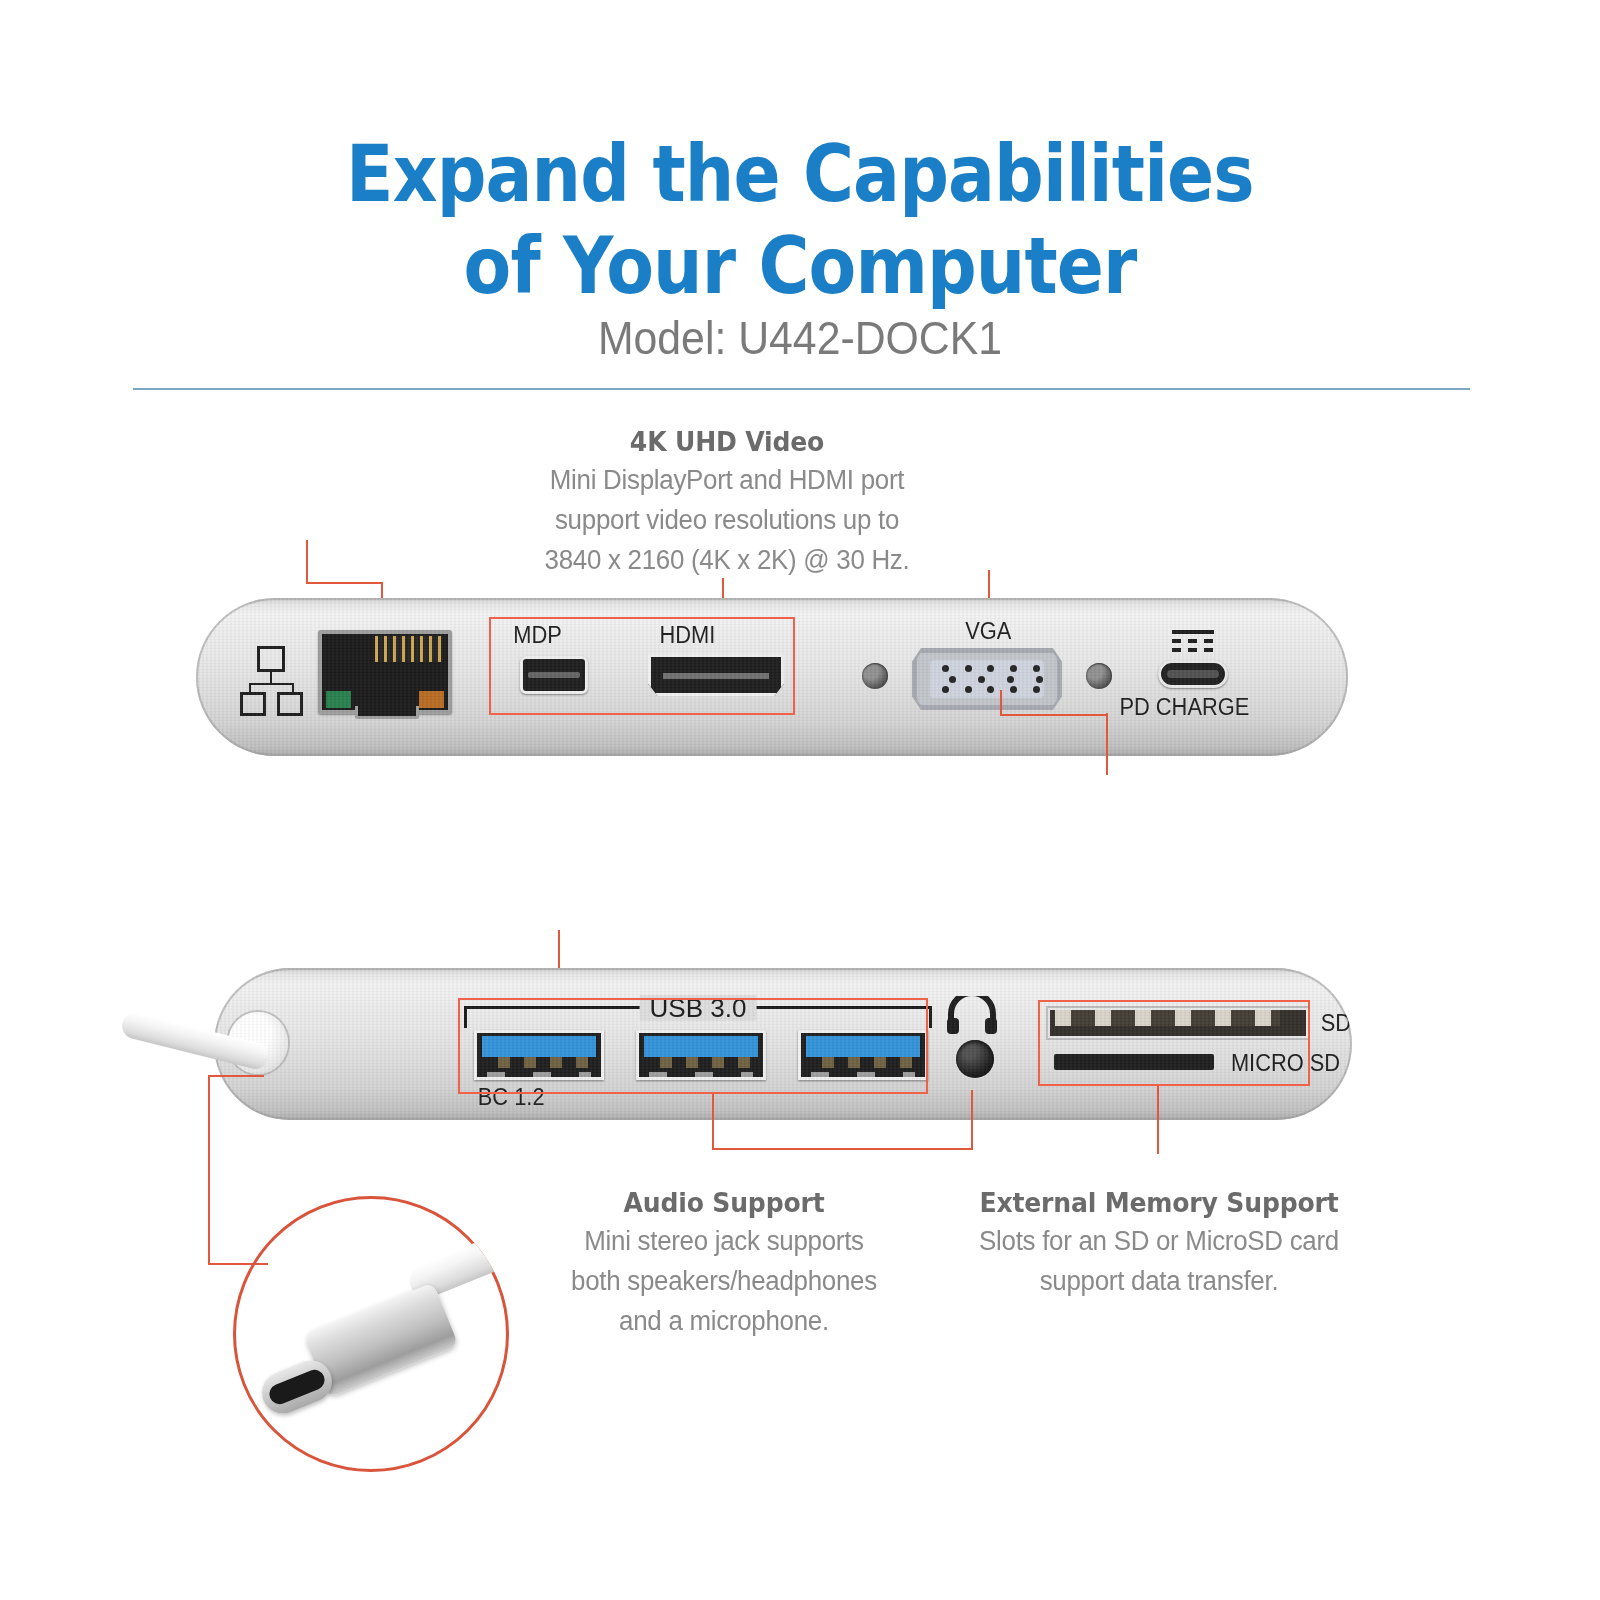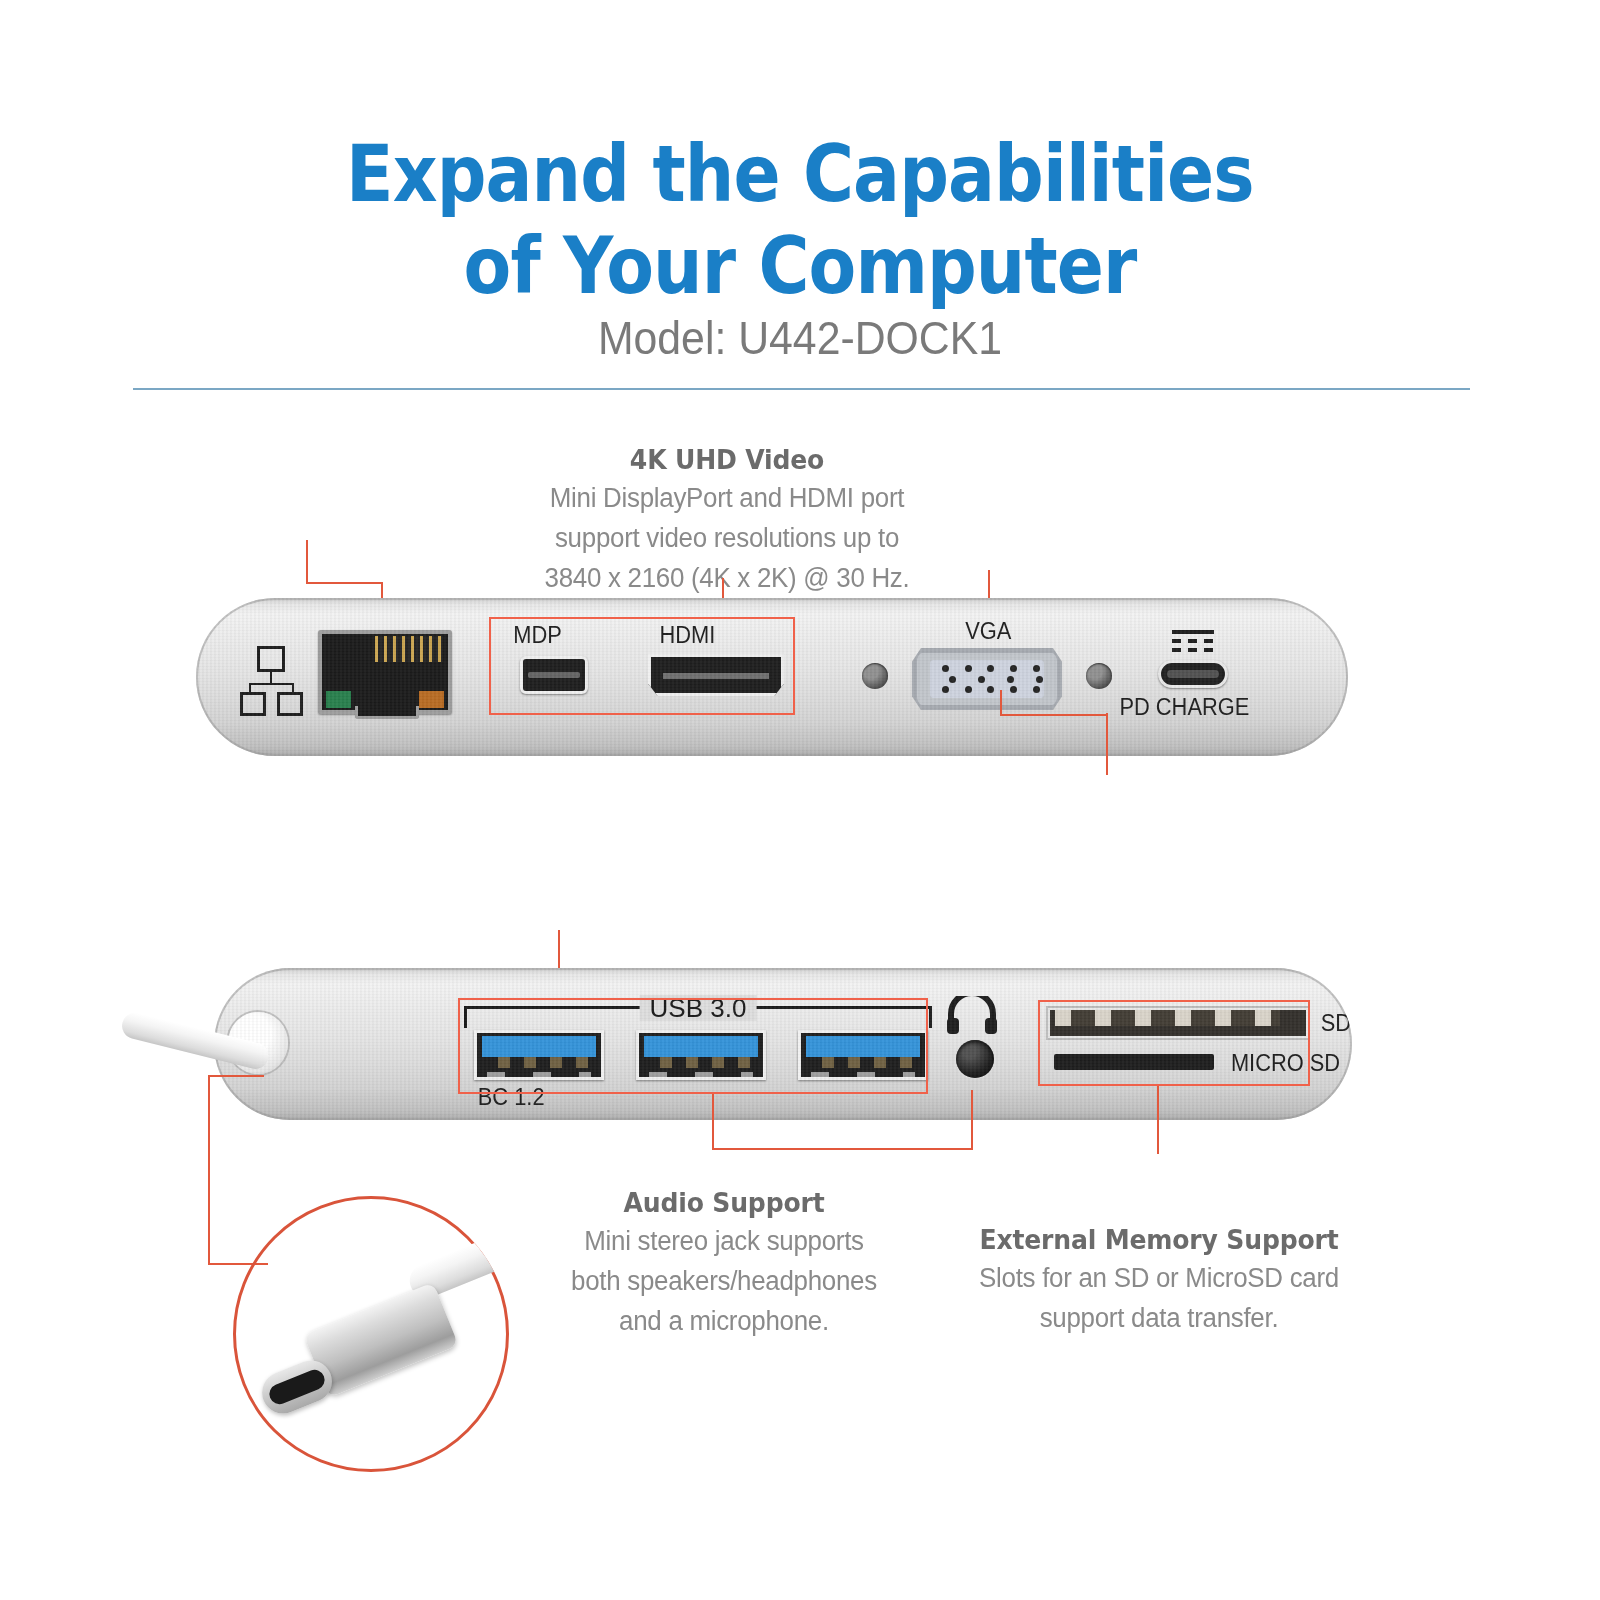--- a/index.html
+++ b/index.html
@@ -237,21 +237,21 @@
 <div class="stage">
 
   <div class="title">
     <div>Expand the Capabilities</div>
     <div>of Your Computer</div>
   </div>
   <div class="subtitle">Model: U442-DOCK1</div>
   <div class="divider"></div>
 
 
-  <div class="callout" style="left:482px;top:442px;width:490px;">
+  <div class="callout" style="left:482px;top:424px;width:490px;">
     <div class="hd">4K UHD Video</div>
     <div class="bd">Mini DisplayPort and HDMI port
 support video resolutions up to
 3840 x 2160 (4K x 2K) @ 30 Hz.</div>
   </div>
 
 
   <div class="lead v" style="left:306px;top:540px;height:44px;"></div>
   <div class="lead h" style="left:306px;top:582px;width:76px;"></div>
   <div class="lead v" style="left:381px;top:582px;height:88px;"></div>
@@ -414,20 +414,20 @@
     <div class="ctip" style="left:28px;top:170px;width:72px;height:42px;transform:rotate(-22deg);"></div>
   </div>
 
   <div class="callout" style="left:530px;top:1185px;width:388px;text-align:center;">
     <div class="hd">Audio Support</div>
     <div class="bd">Mini stereo jack supports
 both speakers/headphones
 and a microphone.</div>
   </div>
 
-  <div class="callout" style="left:928px;top:1222px;width:462px;">
+  <div class="callout" style="left:928px;top:1185px;width:462px;">
     <div class="hd">External Memory Support</div>
     <div class="bd">Slots for an SD or MicroSD card
 support data transfer.</div>
   </div>
 
 
 </div>
 
 </body></html>

